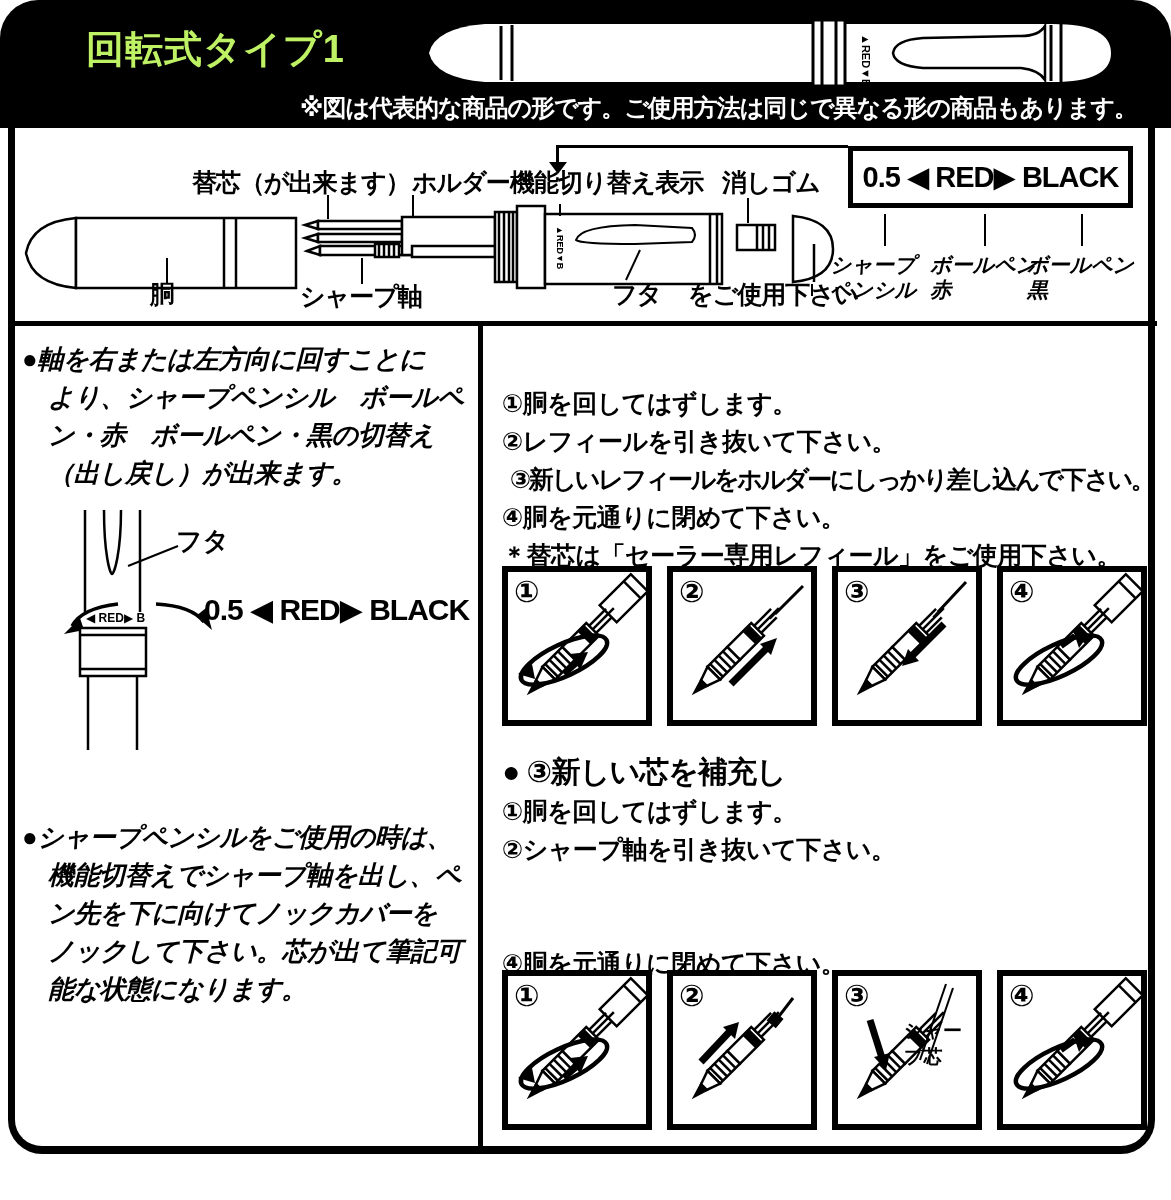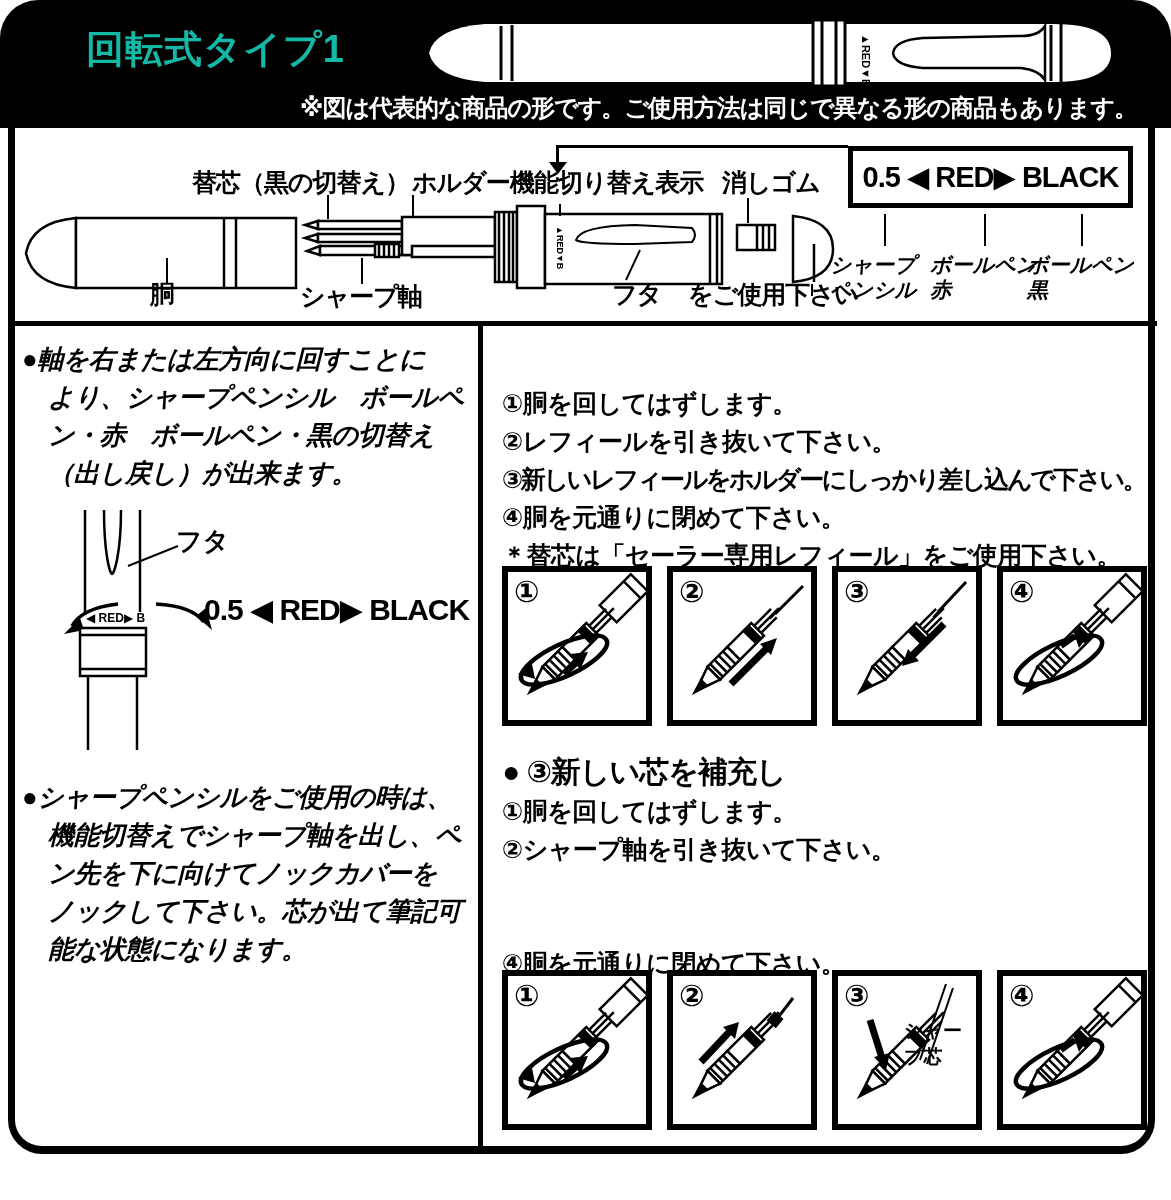--- a/index.html
+++ b/index.html
@@ -4,21 +4,21 @@
 <style>
   html,body{margin:0;padding:0;background:#fff;}
   .page{position:relative;width:1171px;height:1200px;background:#fff;overflow:hidden;
         font-family:"Liberation Sans","DejaVu Sans",sans-serif;color:#000;}
   .abs{position:absolute;}
   .pre{white-space:pre-line;}
   .hang{padding-left:26px;text-indent:-26px;}
   
   .header{position:absolute;left:0;top:0;width:1171px;height:128px;background:#000;
           border-radius:38px 38px 0 0;}
-  .title{position:absolute;left:86px;top:24px;color:#14b8a6;font-size:38px;font-weight:bold;letter-spacing:1px;}
+  .title{position:absolute;left:86px;top:24px;color:#bef264;font-size:38px;font-weight:bold;letter-spacing:1px;}
   .note{position:absolute;right:34px;top:92px;color:#fff;font-size:24px;font-weight:bold;letter-spacing:-1px;}
   
   .main-box{position:absolute;left:8px;top:128px;width:1147px;height:1026px;box-sizing:border-box;
             border:7px solid #000;border-top:none;border-bottom-width:8px;border-radius:0 0 34px 34px;}
   .div-h{position:absolute;left:14px;top:321px;width:1143px;height:5px;background:#000;}
   .div-v{position:absolute;left:478px;top:326px;width:5px;height:821px;background:#000;}
   .leader{position:absolute;background:#000;}
   .part-label{position:absolute;font-size:25px;font-weight:800;letter-spacing:-1px;}
   .mode-label{position:absolute;width:110px;text-align:left;font-size:21px;font-weight:800;line-height:25px;font-style:italic;}
   .ind-box{position:absolute;left:848px;top:146px;width:285px;height:62px;box-sizing:border-box;
@@ -26,21 +26,21 @@
            font-size:29px;font-weight:bold;background:#fff;letter-spacing:-1px;}
   .arrow-down{position:absolute;width:0;height:0;border-left:9px solid transparent;
               border-right:9px solid transparent;border-top:12px solid #000;}
   
   .para{position:absolute;left:22px;width:456px;font-size:26px;line-height:38px;font-weight:600;letter-spacing:-0.5px;font-style:italic;}
   .fl-cap{position:absolute;left:176px;top:524px;font-size:26px;font-weight:800;}
   .fl-ind{position:absolute;left:204px;top:592px;font-size:30px;font-weight:bold;letter-spacing:-1px;}
   
   .rc-head{position:absolute;left:502px;font-size:30px;font-weight:800;letter-spacing:-1px;}
   .step{position:absolute;left:502px;width:648px;font-size:25px;line-height:38px;font-weight:600;letter-spacing:-0.5px;}
-  .squeeze{letter-spacing:-2.3px;}
+  .squeeze{letter-spacing:-2.3px;margin-left:8px;}
   .figbox{position:absolute;width:150px;height:160px;box-sizing:border-box;border:6px solid #000;background:#fff;}
   .fignum{position:absolute;left:6px;top:2px;font-size:30px;font-weight:bold;}
   .lead-label{position:absolute;font-size:19px;font-weight:800;}
   svg{display:block;}
 </style>
 </head>
 <body>
 
 <svg width="0" height="0" style="position:absolute">
   <defs>
@@ -90,21 +90,21 @@
       </g>
       <text x="437" y="18" font-size="11" font-weight="bold" fill="#000" transform="rotate(90 437 18)">▲RED▼B</text>
     </svg>
     <div class="note">※図は代表的な商品の形です。ご使用方法は同じで異なる形の商品もあります。</div>
   </div>
 
   <div class="main-box"></div>
   <div class="div-h"></div>
   <div class="div-v"></div>
 
-  <div class="part-label" style="left:192px;top:166px">替芯（黒の切替え）</div>
+  <div class="part-label" style="left:192px;top:166px">替芯（が出来ます）</div>
   <div class="part-label" style="left:412px;top:166px">ホルダー</div>
   <div class="part-label" style="left:510px;top:166px">機能切り替え表示</div>
   <div class="part-label" style="left:722px;top:166px">消しゴム</div>
 
   <div class="leader" style="left:557px;top:145px;width:291px;height:3px"></div>
   <div class="leader" style="left:556px;top:145px;width:3px;height:18px"></div>
   <div class="arrow-down" style="left:549px;top:162px"></div>
 
   <div class="ind-box">0.5 ◀ RED▶ BLACK</div>
 
@@ -203,21 +203,21 @@
       <line x1="20" y1="159" x2="86" y2="159"></line>
 
       <line x1="28" y1="166" x2="28" y2="240"></line>
       <line x1="77" y1="166" x2="77" y2="240"></line>
     </g>
     <text x="26" y="112" font-size="12" font-weight="bold" fill="#000">◀ RED▶ B</text>
   </svg>
   <div class="fl-cap">フタ</div>
   <div class="fl-ind">0.5 ◀ RED▶ BLACK</div>
 
-  <div class="para pre hang" style="top:778px">●シャープペンシルをご使用の時は、
+  <div class="para pre hang" style="top:818px">●シャープペンシルをご使用の時は、
 機能切替えでシャープ軸を出し、ペ
 ン先を下に向けてノックカバーを
 ノックして下さい。芯が出て筆記可
 能な状態になります。</div>
 
   <div class="step" style="top:384px">①胴を回してはずします。</div>
   <div class="step" style="top:422px">②レフィールを引き抜いて下さい。</div>
   <div class="step squeeze" style="top:460px">③新しいレフィールをホルダーにしっかり差し込んで下さい。</div>
   <div class="step" style="top:498px">④胴を元通りに閉めて下さい。</div>
   <div class="step" style="top:536px">＊替芯は「セーラー専用レフィール」をご使用下さい。</div>

